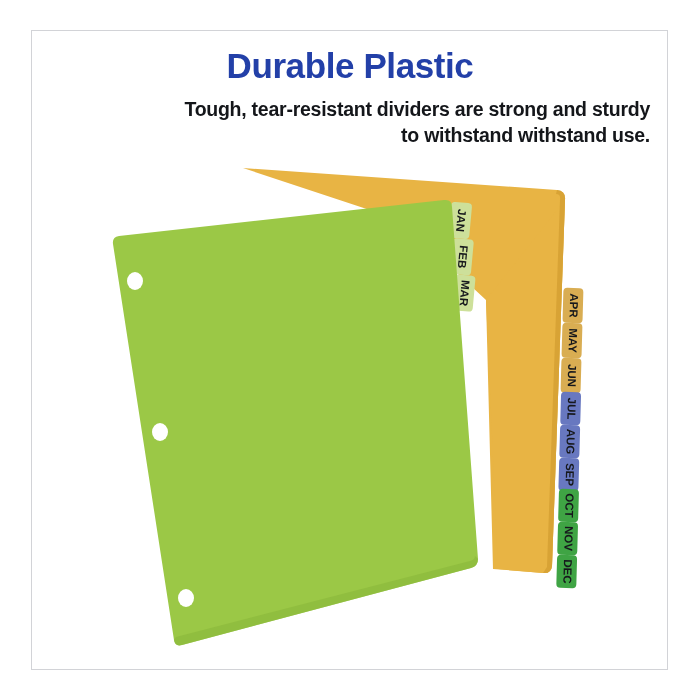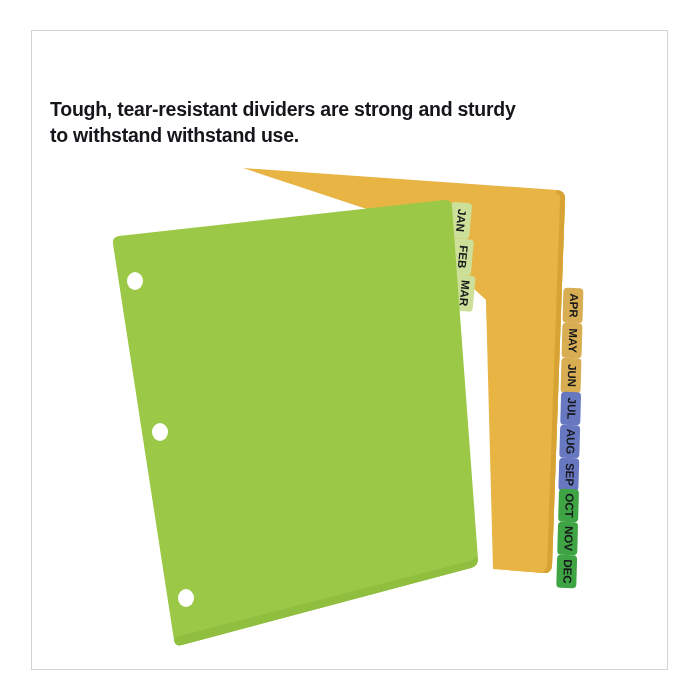--- a/index.html
+++ b/index.html
@@ -48,21 +48,21 @@
     font-weight: bold;
     letter-spacing: -0.4px;
     color: #2340a8;
     line-height: 1.05;
   }
   .subhead {
     position: absolute;
     left: 50px;
     top: 97px;
     width: 600px;
-    text-align: left;
+    text-align: right;
     font-size: 19.5px;
     font-weight: bold;
     color: #14161a;
     line-height: 1.33;
     letter-spacing: -0.25px;
   }
   #art {
     position: absolute;
     left: 0;
     top: 0;
@@ -77,20 +77,21 @@
 </style>
 </head>
 <body>
 
 <div id="stage">
 
   <div id="frame"></div>
 
   <div id="content">
 
+    <div class="headline">Durable Plastic</div>
 
     <div class="subhead">
       <span>Tough, tear-resistant dividers are strong and sturdy</span><br>
       <span>to withstand withstand use.</span>
     </div>
 
     <svg id="art" viewBox="0 0 700 700">
 
       <g>
 

